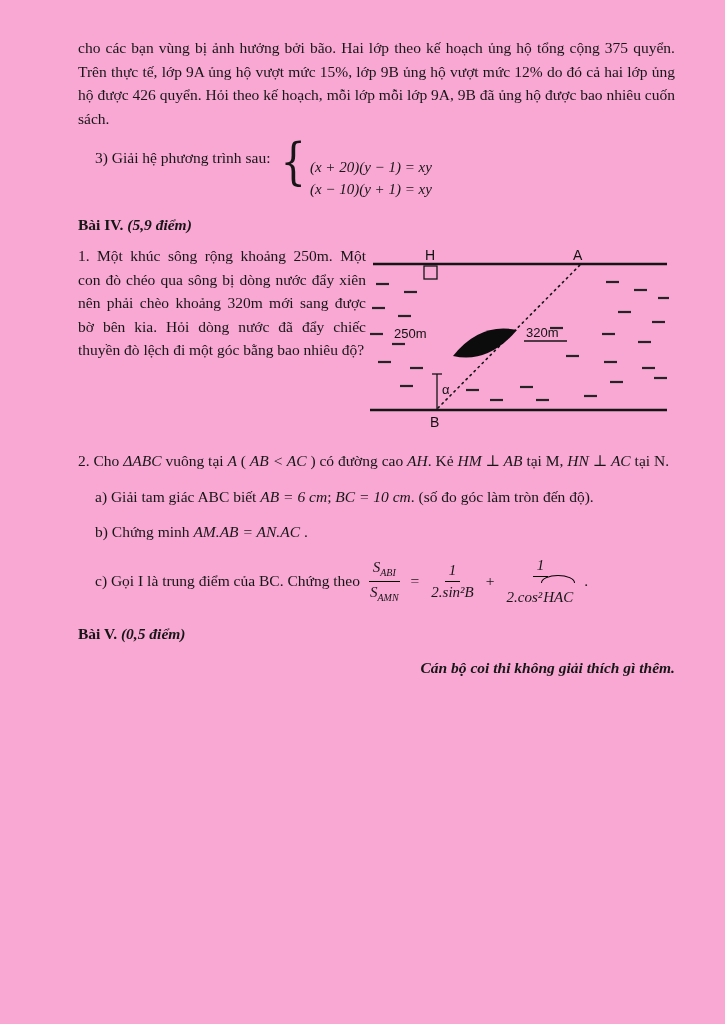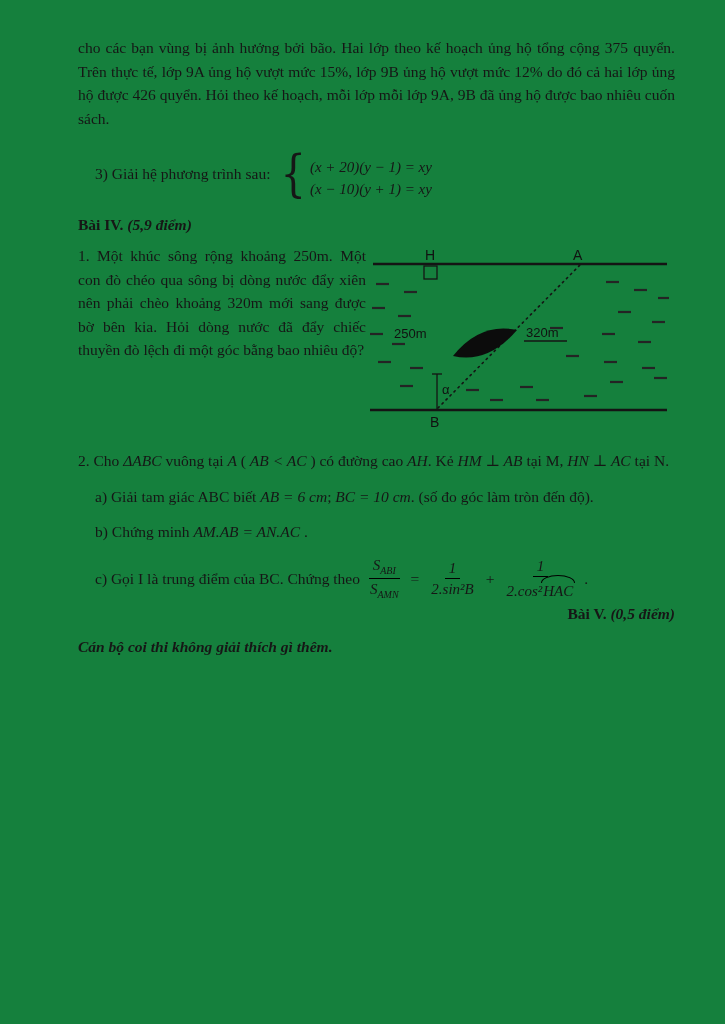--- a/index.html
+++ b/index.html
@@ -4,30 +4,30 @@
 <style>
   * { margin:0; padding:0; box-sizing:border-box; }
   html,body { background:#ffffff; }
   body {
     width:725px; height:1024px; overflow:hidden;
     font-family:"Liberation Serif","DejaVu Serif",serif;
     color:#161616;
   }
   .page {
     position:relative; width:725px; height:1024px;
-    background:#15803d;
+    background:#f9a8d4;
     padding:36px 50px 0 78px;
     font-size:15.5px; line-height:1.52;
   }
   .para { text-align:justify; }
   .math { font-style:italic; }
   .indent { padding-left:17px; }
 
   
-  .system-row { display:flex; align-items:center; margin:16px 0 4px; padding-left:17px; }
+  .system-row { display:flex; margin:16px 0 4px; padding-left:17px; }
   .system-label { margin-right:10px; }
   .brace {
     font-family:"DejaVu Serif",serif; font-size:40px; font-weight:400;
     line-height:0.9; transform:scaleY(1.25); display:inline-block; margin-right:4px;
   }
   .equations { display:flex; flex-direction:column; font-style:italic; font-size:15px; line-height:1.45;margin-top:11px; }
 
   
   .section-head { margin:12px 0 8px; }
   .section-head .sec-title { font-weight:bold; }
@@ -52,32 +52,32 @@
   
   .c-row { display:flex; align-items:center; margin-top:12px; padding-left:17px; }
   .frac {
     display:inline-flex; flex-direction:column; align-items:center; text-align:center;
     font-style:italic; line-height:1.25; margin:0 6px; font-size:15px;
   }
   .frac .num { border-bottom:1.3px solid #000; padding:0 4px 1px; }
   .frac .den { padding:1px 4px 0; }
   sub { font-size:10px; }
   .op { margin:0 2px; }
-  .arc { position:relative; display:inline-block; padding:4px 1px 0; }
+  .arc { position:relative; display:inline-block; padding:10px 1px 0; }
   .arc::before {
     content:""; position:absolute; left:-1px; right:-1px; top:-3px; height:7px;
     border:1.3px solid #000; border-bottom:none; border-radius:100% 100% 0 0 / 200% 200% 0 0;
   }
 
   
   .bai5-line { margin-top:10px; padding-left:17px; }
 
   
   .het-line { text-align:center; font-weight:bold; margin-top:16px; letter-spacing:0.5px; }
-  .note-line { text-align:left; font-weight:bold; font-style:italic; margin-top:10px; }
+  .note-line { text-align:right; font-weight:bold; font-style:italic; margin-top:10px; }
 </style>
 </head>
 <body>
 
 <div class="page">
 
   <p class="para">cho các bạn vùng bị ảnh hưởng bởi bão. Hai lớp theo kế hoạch ủng hộ tổng cộng 375 quyển. Trên thực tế, lớp 9A ủng hộ vượt mức 15%, lớp 9B ủng hộ vượt mức 12% do đó cả hai lớp ủng hộ được 426 quyển. Hỏi theo kế hoạch, mỗi lớp mỗi lớp 9A, 9B đã ủng hộ được bao nhiêu cuốn sách.</p>
 
   <div class="system-row">
     <span class="system-label">3) Giải hệ phương trình sau:</span>
@@ -176,21 +176,21 @@
       <span class="den">2.sin²B</span>
     </span>
     <span class="op">+</span>
     <span class="frac">
       <span class="num">1</span>
       <span class="den"><span>2.cos²</span><span class="arc">HAC</span></span>
     </span>
     <span>.</span>
   </div>
 
-  <p class="section-head" style="margin-top:0;text-align:right;">
+  <p class="section-head" style="margin-top:16px;">
     <span class="sec-title">Bài V.</span>
     <span class="sec-points">(0,5 điểm)</span>
   </p>
 
 
   <p class="note-line">Cán bộ coi thi không giải thích gì thêm.</p>
 
 </div>
 
 </body></html>

